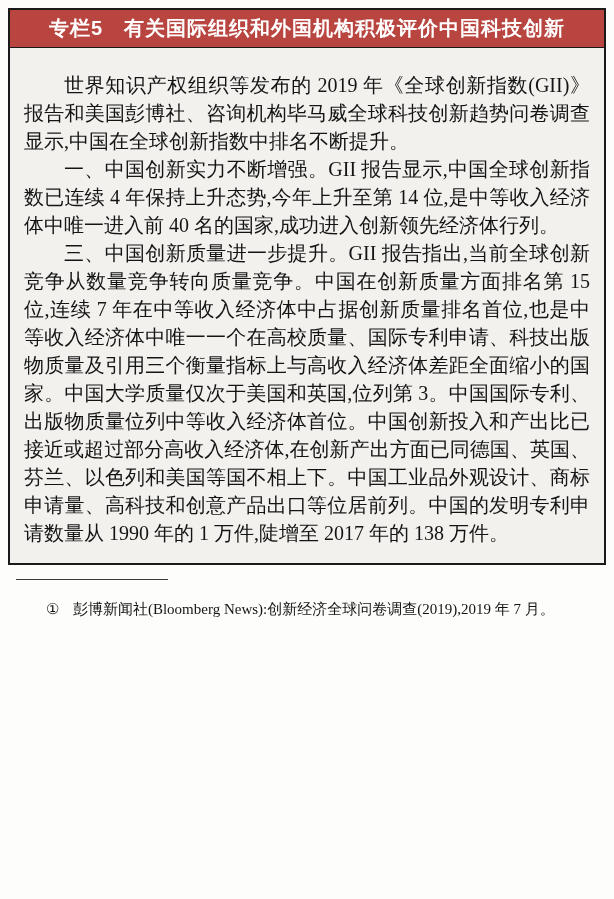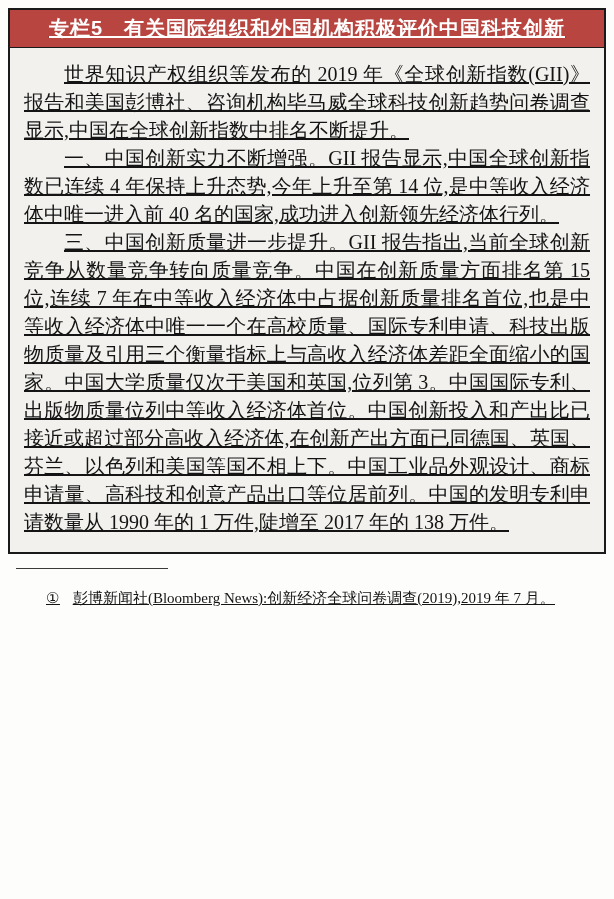--- a/index.html
+++ b/index.html
@@ -1,15 +1,15 @@
 <!DOCTYPE html>
 <html><head>
 <meta charset="utf-8">
 <style>
-  * { margin: 0; padding: 0; box-sizing: border-box; text-decoration: underline; }
+  * { margin: 0; padding: 0; box-sizing: border-box; }
   html, body { width: 614px; height: 899px; }
   body {
     background: #fdfdfc;
     font-family: "Liberation Serif", "DejaVu Serif", serif;
     color: #141414;
     overflow: hidden;
   }
   .page {
     width: 614px;
     height: 899px;
@@ -31,21 +31,21 @@
     justify-content: center;
   }
   .banner span {
     font-family: "Liberation Sans", "DejaVu Sans", sans-serif;
     font-weight: bold;
     font-size: 20px;
     color: #ffffff;
     letter-spacing: 1px;
   }
   .box-body {
-    padding: 12px 14px 16px 14px;
+    padding: 23px 14px 16px 14px;
   }
   .box-body p {
     font-size: 20px;
     line-height: 28px;
     text-align: justify;
     text-indent: 2em;
     word-break: break-all;
   }
   .box-body p sup {
     font-size: 12px;

